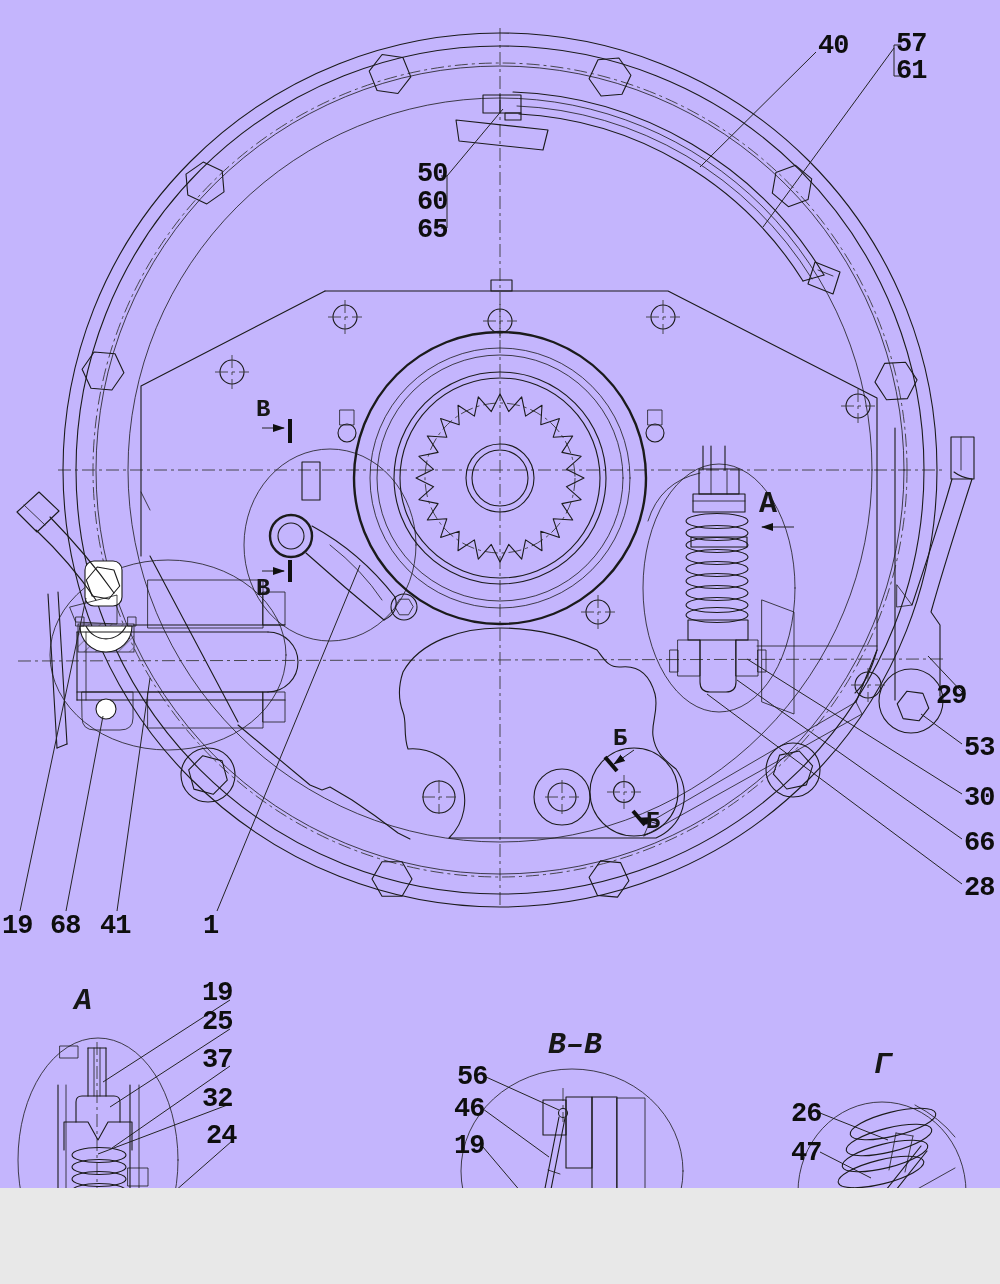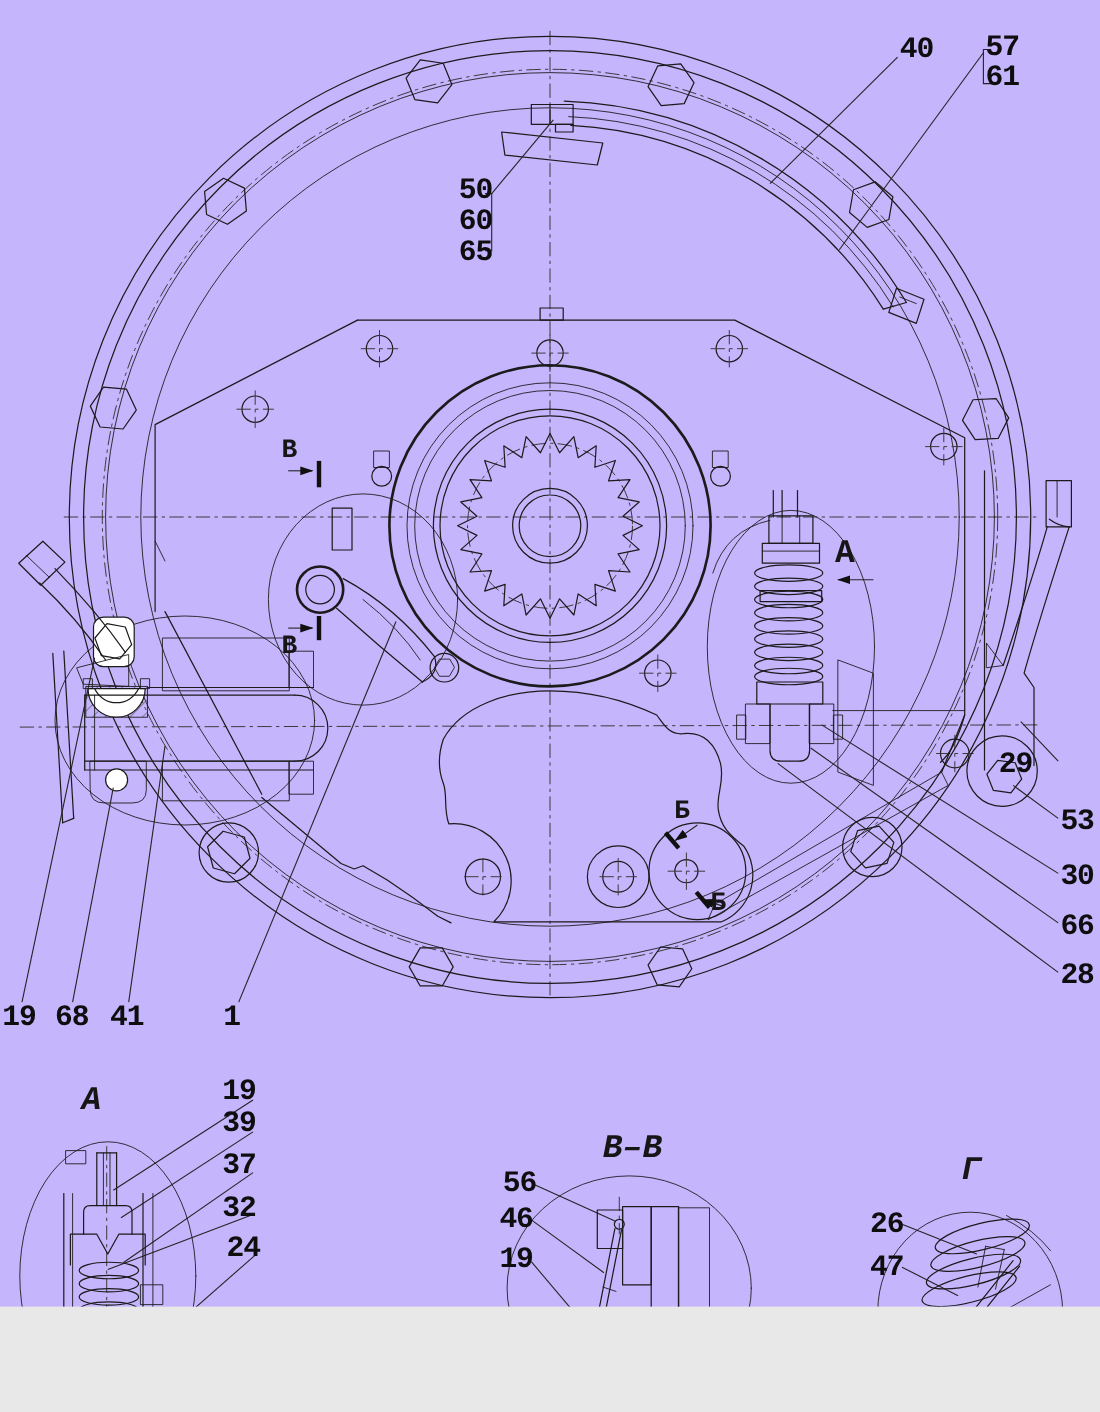--- a/index.html
+++ b/index.html
@@ -354,31 +354,31 @@
     <path class="ln tn" d="M915,1105 Q940,1118 955,1137"></path>
   </g>
 </svg>
 
   <div class="num" style="left:818px;top:33px">40</div>
   <div class="num" style="left:896px;top:31px">57</div>
   <div class="num" style="left:896px;top:58px">61</div>
   <div class="num" style="left:417px;top:161px">50</div>
   <div class="num" style="left:417px;top:189px">60</div>
   <div class="num" style="left:417px;top:217px">65</div>
-  <div class="num" style="left:908px;top:683px">29</div>
+  <div class="num" style="left:936px;top:683px">29</div>
   <div class="num" style="left:964px;top:735px">53</div>
   <div class="num" style="left:964px;top:785px">30</div>
   <div class="num" style="left:964px;top:830px">66</div>
   <div class="num" style="left:964px;top:875px">28</div>
   <div class="num" style="left:2px;top:913px">19</div>
   <div class="num" style="left:50px;top:913px">68</div>
   <div class="num" style="left:100px;top:913px">41</div>
   <div class="num" style="left:203px;top:913px">1</div>
   <div class="num" style="left:202px;top:980px">19</div>
-  <div class="num" style="left:202px;top:1009px">39</div>
+  <div class="num" style="left:202px;top:1009px">25</div>
   <div class="num" style="left:202px;top:1047px">37</div>
   <div class="num" style="left:202px;top:1086px">32</div>
   <div class="num" style="left:206px;top:1123px">24</div>
   <div class="num" style="left:457px;top:1064px">56</div>
   <div class="num" style="left:454px;top:1096px">46</div>
   <div class="num" style="left:454px;top:1133px">19</div>
   <div class="num" style="left:791px;top:1101px">26</div>
   <div class="num" style="left:791px;top:1140px">47</div>
 
   <div class="sec" style="left:256px;top:398px">В</div>

